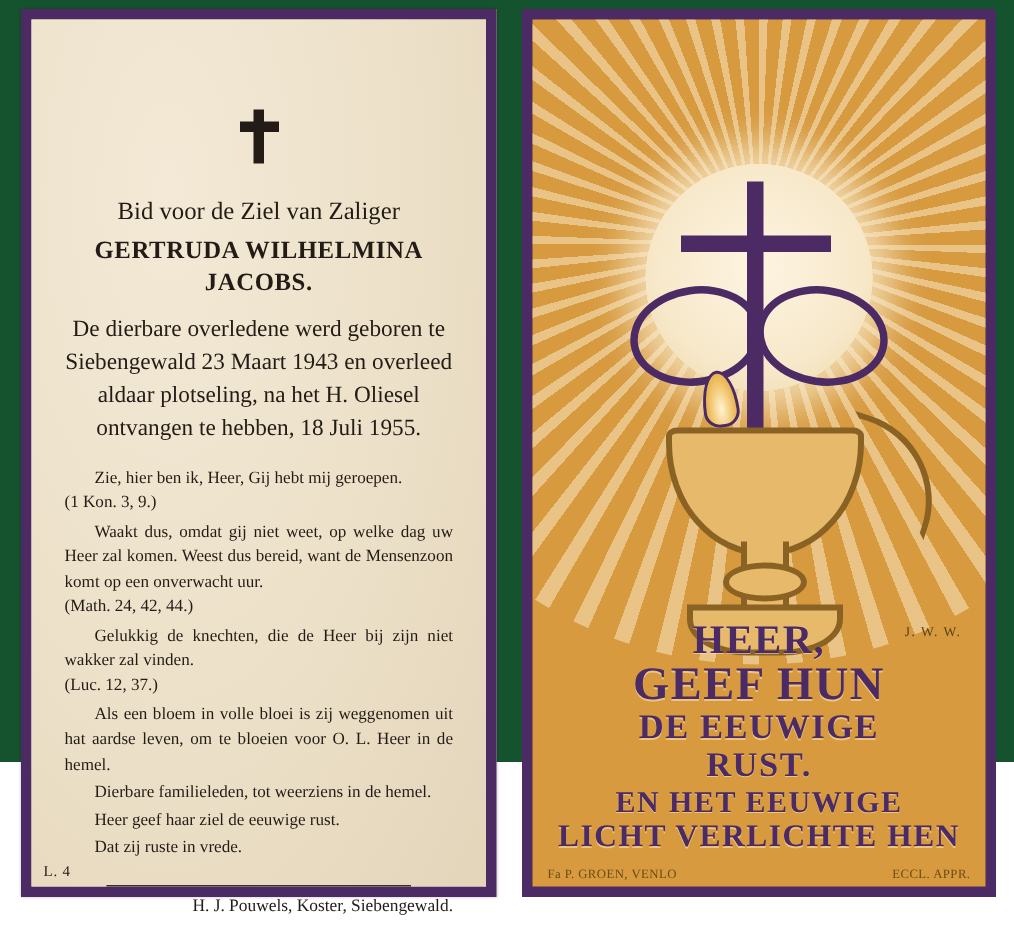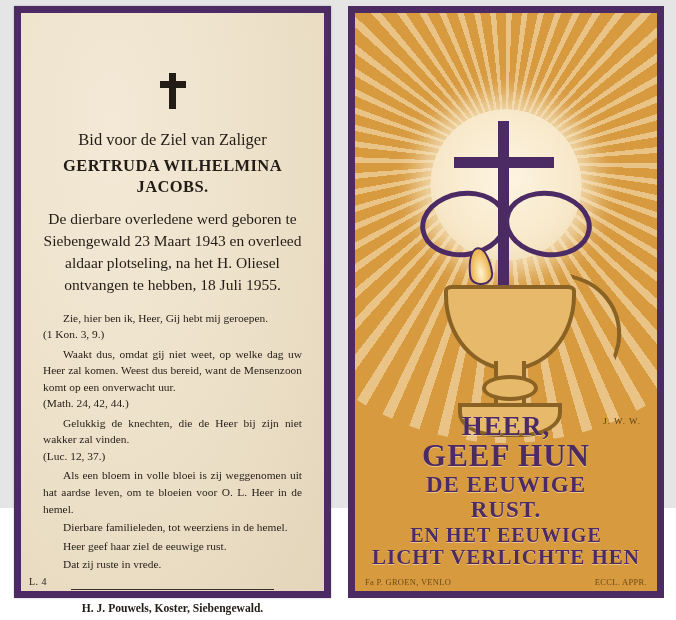--- a/index.html
+++ b/index.html
@@ -10,21 +10,21 @@
   body {
     width: 676px;
     height: 620px;
     font-family: "Liberation Serif", serif;
     overflow: hidden;
   }
   .scan {
     position: relative;
     width: 676px;
     height: 508px;
-    background: #e5e5e5;
+    background: #14532d;
     display: flex;
     gap: 0;
   }
 
   
   .card-left {
     position: absolute;
     left: 14px;
     top: 6px;
     width: 317px;
@@ -111,24 +111,23 @@
     margin: 0 0 3px 0;
   }
 
   .rule {
     width: 78%;
     margin: 16px auto 6px auto;
     border: none;
     border-top: 1px solid #3a2f26;
   }
   .printer {
-    text-align: center;
+    text-align: right;
     font-size: 11.6px;
-    margin: 12px;
-    font-weight: bold;
+    margin: 0;
   }
   .code {
     position: absolute;
     left: 8px;
     bottom: 4px;
     font-size: 10px;
     letter-spacing: 0.5px;
   }
 
   

